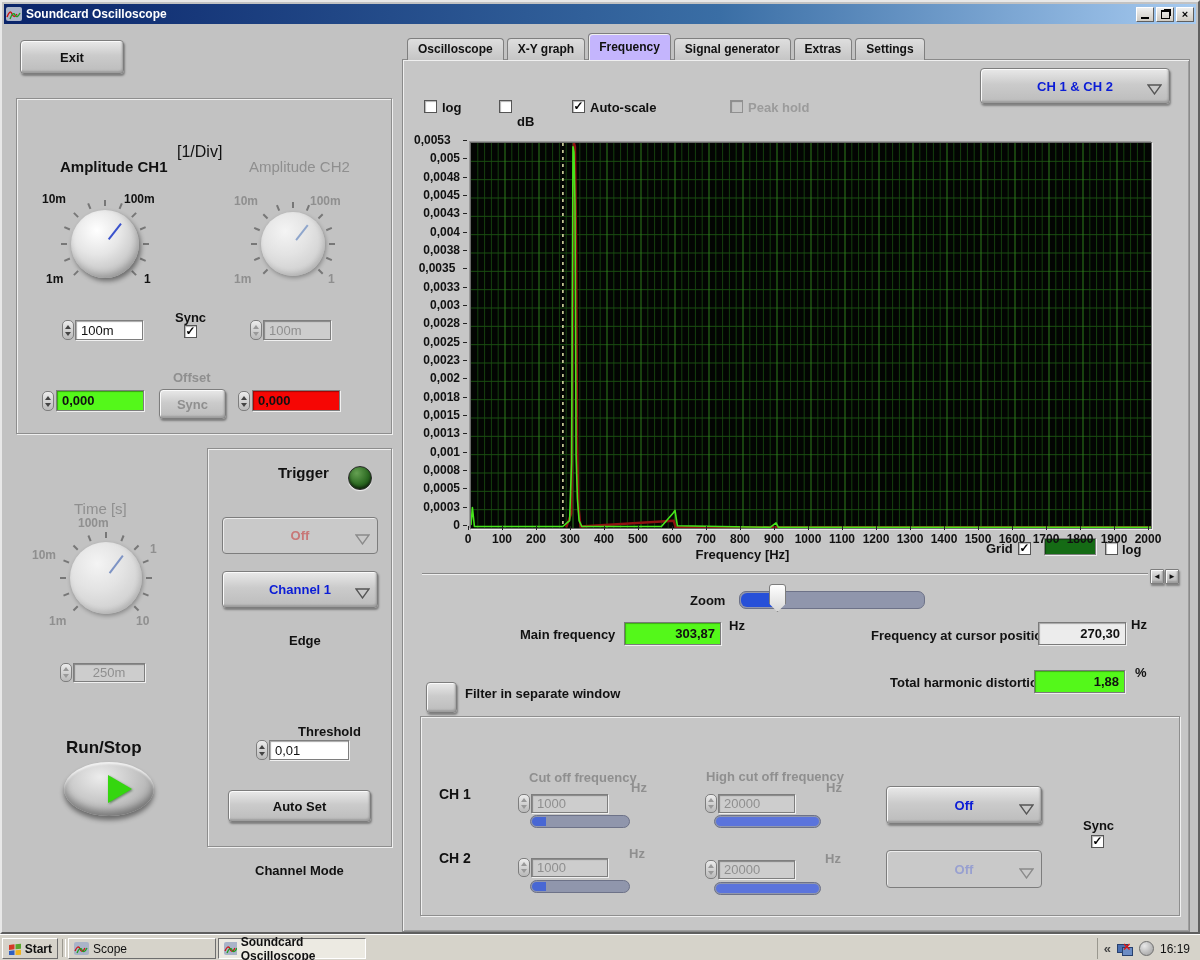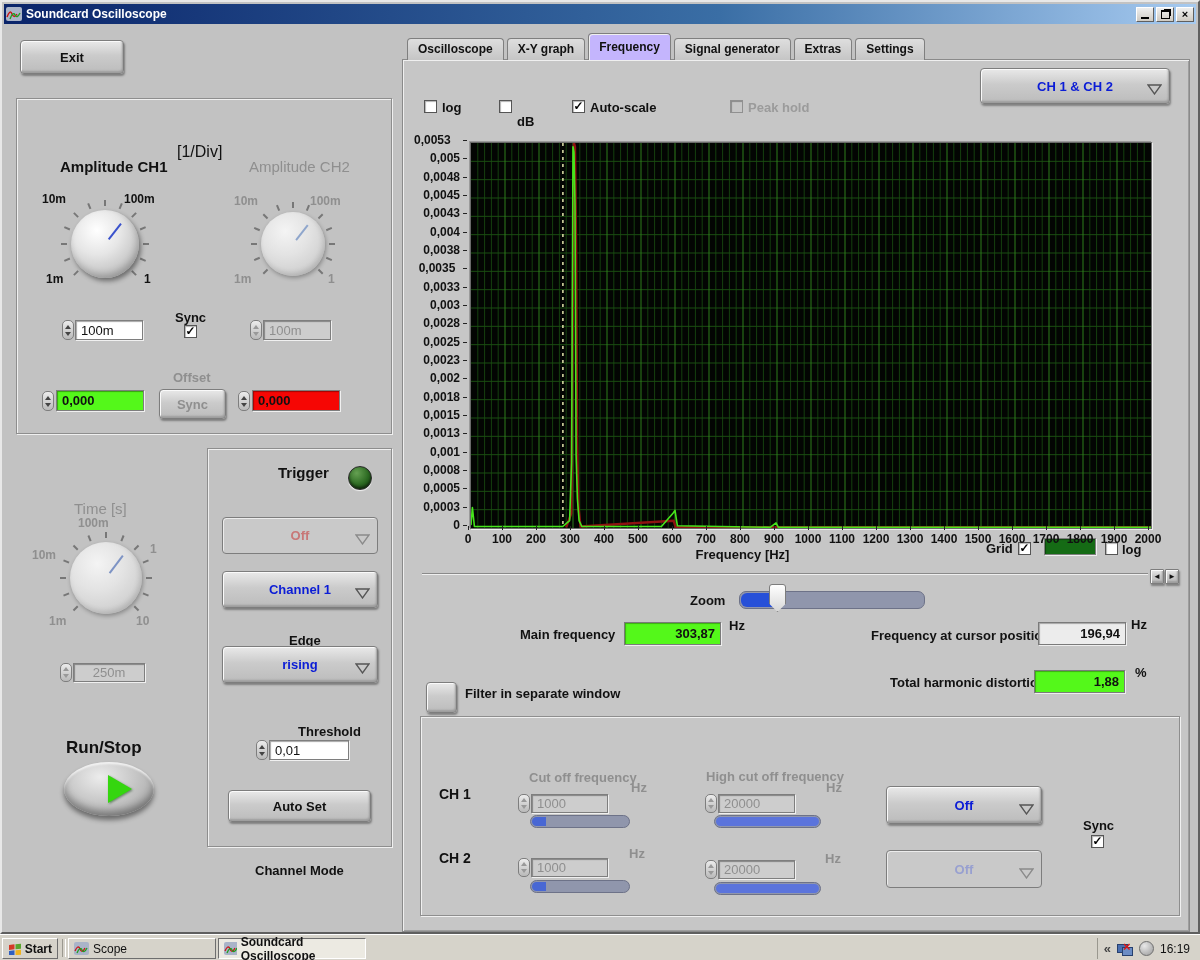--- a/index.html
+++ b/index.html
@@ -226,26 +226,20 @@
             <path d="M1 1 L14 1 L7.5 10 Z" fill="#c9c9c9" stroke="#8a8a8a" stroke-width="1.3"></path>
           </svg></span>
     </div>
     <div class="abs btn3d dd" style="left:220px;top:569px;width:156px;height:37px;">
       <span>Channel 1</span>
       <span class="ddtri"><svg width="15" height="11">
             <path d="M1 1 L14 1 L7.5 10 Z" fill="#c9c9c9" stroke="#555" stroke-width="1.3"></path>
           </svg></span>
     </div>
     <div class="abs b" style="left:287px;top:631px;">Edge</div>
-    <div class="abs btn3d dd" style="left:220px;top:644px;width:156px;height:37px;">
-      <span>rising</span>
-      <span class="ddtri"><svg width="15" height="11">
-            <path d="M1 1 L14 1 L7.5 10 Z" fill="#c9c9c9" stroke="#555" stroke-width="1.3"></path>
-          </svg></span>
-    </div>
     <div class="abs b" style="left:296px;top:722px;">Threshold</div>
     <div class="abs spin" style="left:254px;top:738px;height:20px;">
         <i class="up"></i>
         <i class="dn"></i>
       </div>
     <div class="abs sunken field" style="left:267px;top:738px;width:80px;height:20px;">0,01</div>
     <div class="abs btn3d b" style="left:226px;top:788px;width:143px;height:32px;">Auto Set</div>
 
     <div class="abs" style="left:64px;top:736px;font-size:17px;font-weight:600;">Run/Stop</div>
     <div class="abs" style="left:62px;top:760px;width:90px;height:54px;border-radius:50%;background:radial-gradient(ellipse at 40% 28%,#ececec,#bdbdbd 58%,#8c8c8c);box-shadow:0 4px 5px rgba(0,0,0,.45),inset 0 -5px 7px rgba(0,0,0,.3),inset 0 2px 2px rgba(255,255,255,.8);">
@@ -421,21 +415,21 @@
     <div class="abs slider-track" style="left:737px;top:589px;width:186px;height:18px;">
       <div class="slider-fill" style="left:1px;top:1px;width:40px;height:14px;background:#2750d8;"></div>
     </div>
     <div class="abs" style="left:767px;top:582px;width:15px;height:26px;background:linear-gradient(#ffffff,#d8d8d8);border:1px solid #7d7d7d;border-radius:3px;clip-path:polygon(0 0,100% 0,100% 70%,50% 100%,0 70%);"></div>
 
     <div class="abs b" style="left:518px;top:625px;">Main frequency</div>
     <div class="abs valfield" style="left:622px;top:620px;width:97px;height:23px;background:#54f81a;">303,87</div>
     <div class="abs b" style="left:727px;top:616px;">Hz</div>
 
     <div class="abs b" style="left:869px;top:626px;">Frequency at cursor position</div>
-    <div class="abs valfield" style="left:1036px;top:620px;width:88px;height:23px;background:#ececec;">196,94</div>
+    <div class="abs valfield" style="left:1036px;top:620px;width:88px;height:23px;background:#ececec;">270,30</div>
     <div class="abs b" style="left:1129px;top:615px;">Hz</div>
 
     <div class="abs b" style="left:888px;top:673px;">Total harmonic distortion</div>
     <div class="abs valfield" style="left:1032px;top:668px;width:91px;height:23px;background:#54f81a;">1,88</div>
     <div class="abs b" style="left:1133px;top:663px;">%</div>
 
     <div class="abs btn3d" style="left:424px;top:680px;width:31px;height:31px;"></div>
     <div class="abs b" style="left:463px;top:684px;">Filter in separate window</div>
 
     <div class="abs groupbox" style="left:418px;top:714px;width:760px;height:200px;"></div>

